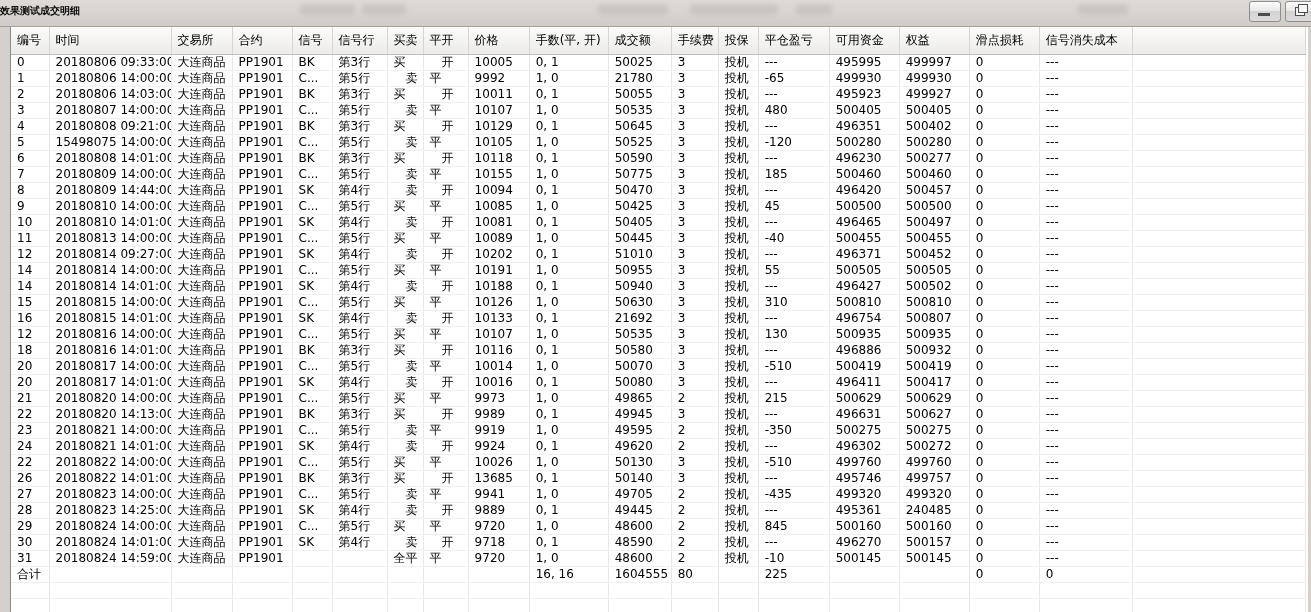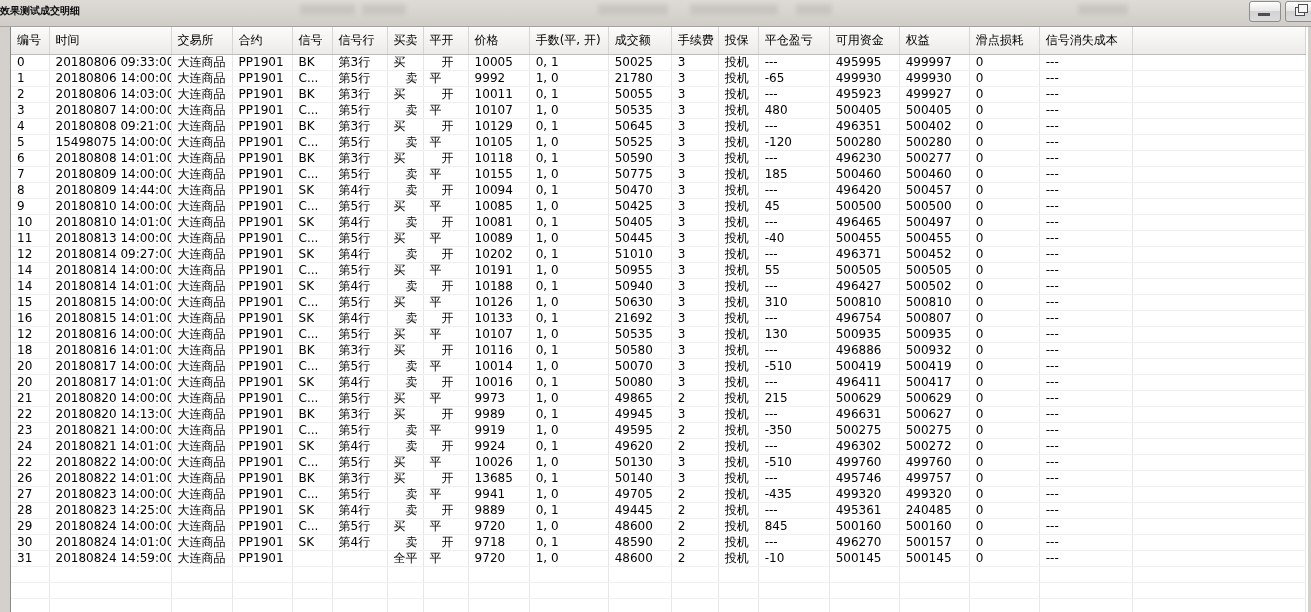--- a/index.html
+++ b/index.html
@@ -794,20 +794,41 @@
             <td>2</td>
             <td>投机</td>
             <td>-10</td>
             <td>500145</td>
             <td>500145</td>
             <td>0</td>
             <td>---</td>
             <td></td>
           </tr>
           <tr>
+            <td>合计</td>
+            <td></td>
+            <td></td>
+            <td></td>
+            <td></td>
+            <td></td>
+            <td></td>
+            <td></td>
+            <td></td>
+            <td>16, 16</td>
+            <td>1604555</td>
+            <td>80</td>
+            <td></td>
+            <td>225</td>
+            <td></td>
+            <td></td>
+            <td>0</td>
+            <td>0</td>
+            <td></td>
+          </tr>
+          <tr>
             <td></td>
             <td></td>
             <td></td>
             <td></td>
             <td></td>
             <td></td>
             <td></td>
             <td></td>
             <td></td>
             <td></td>

